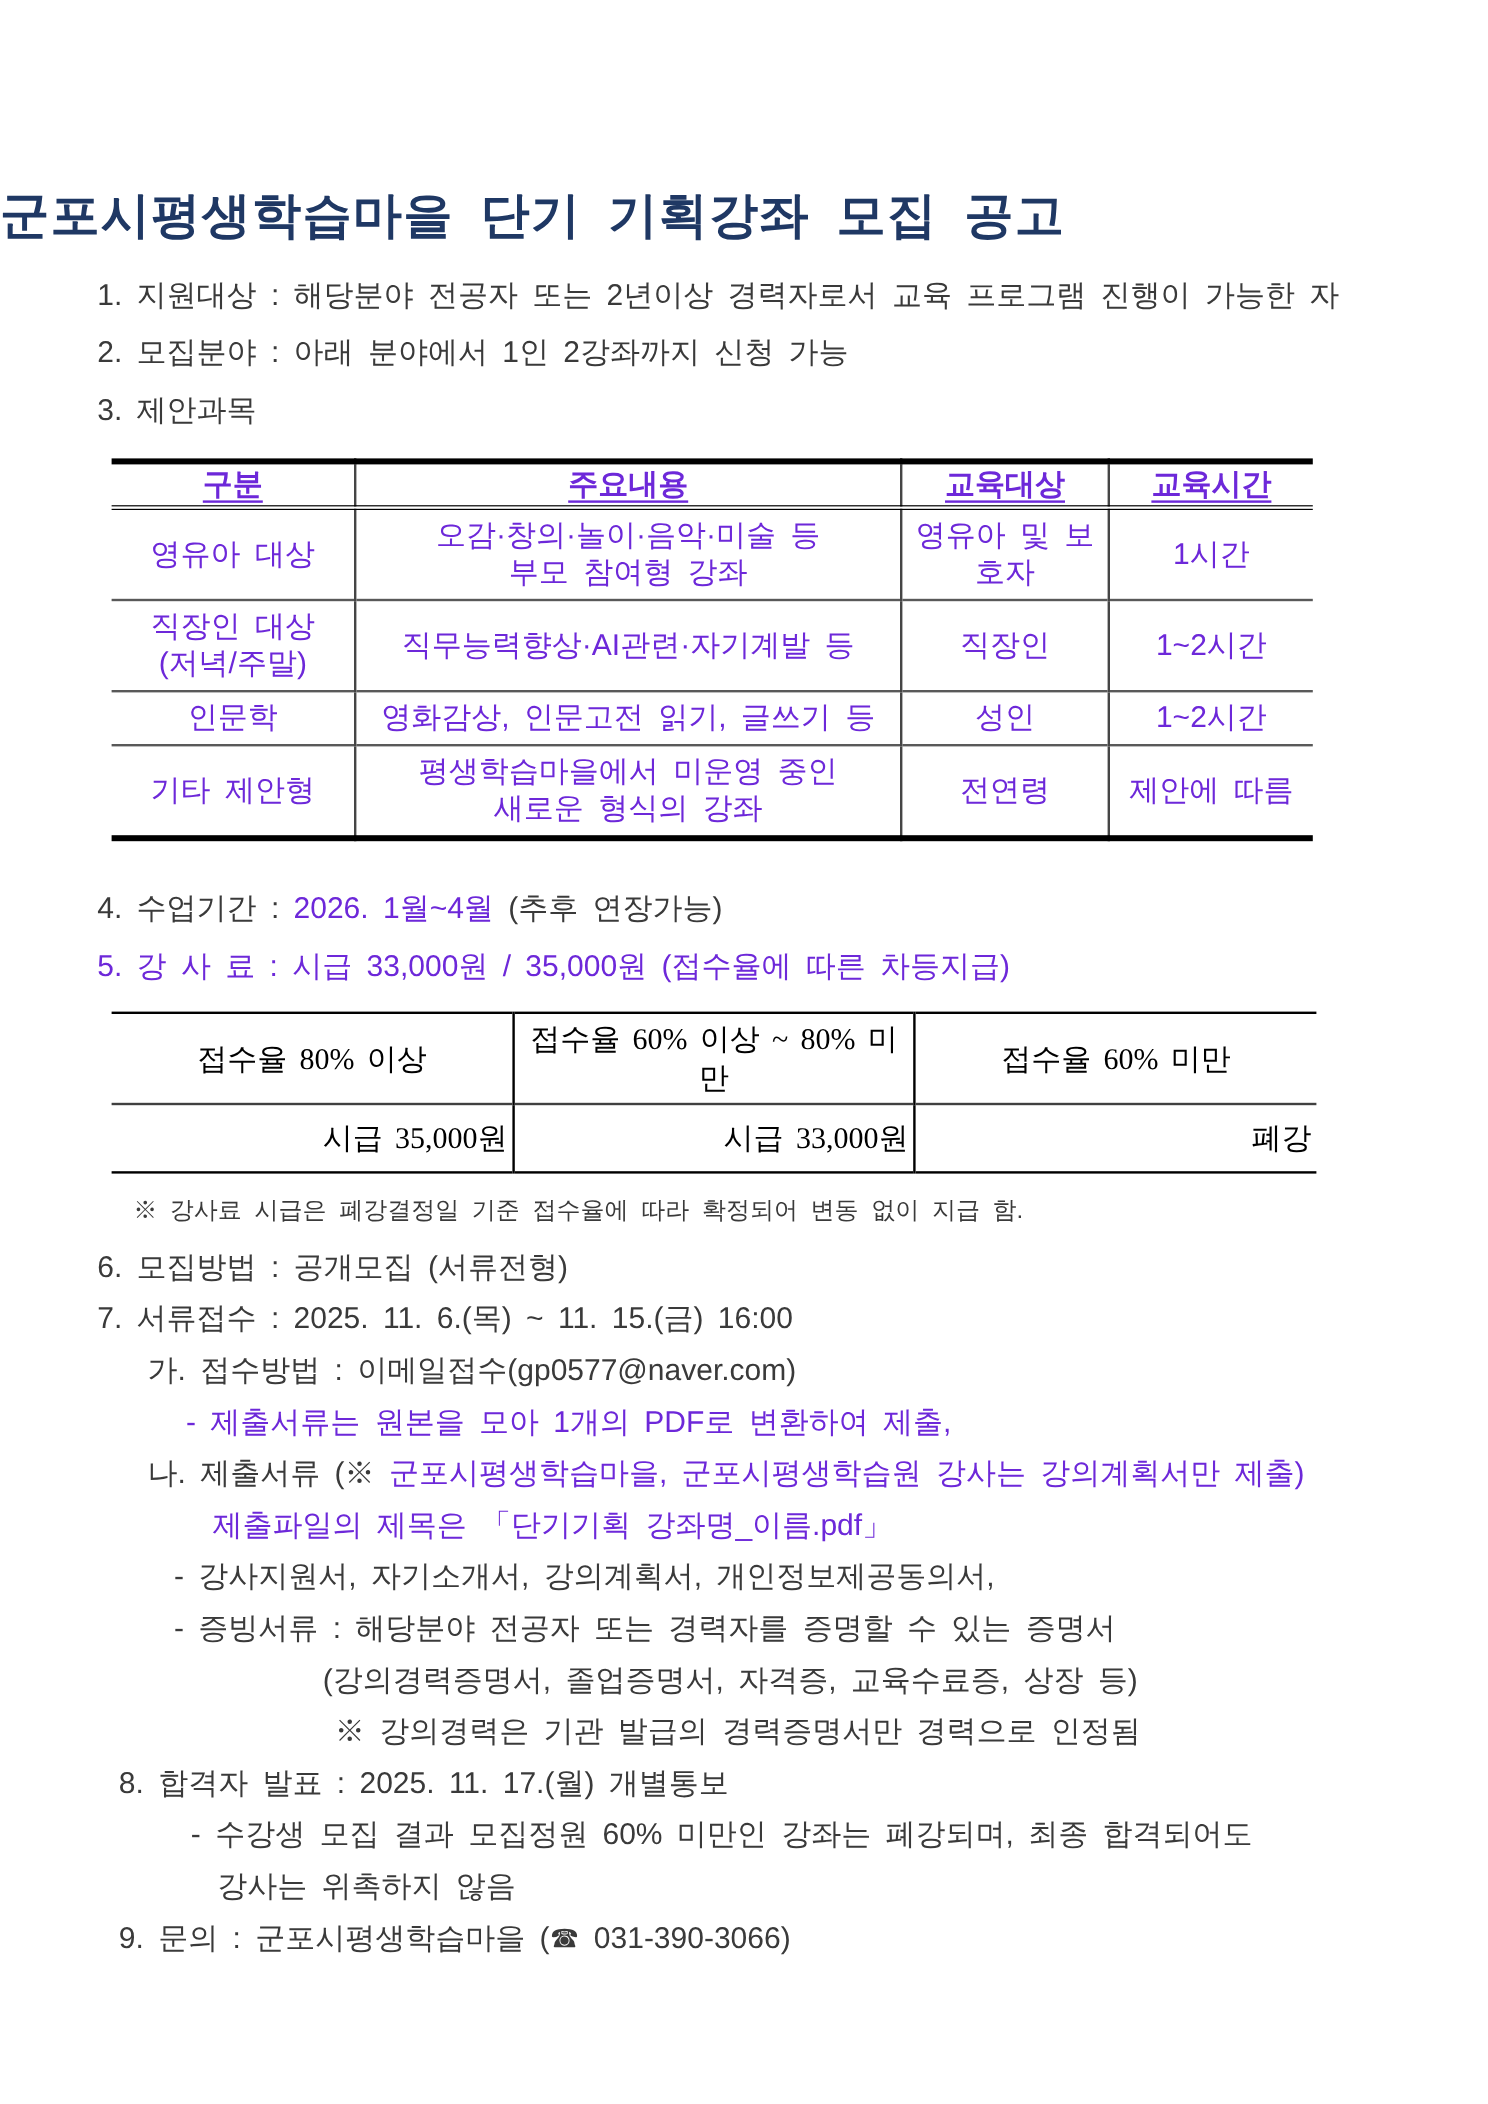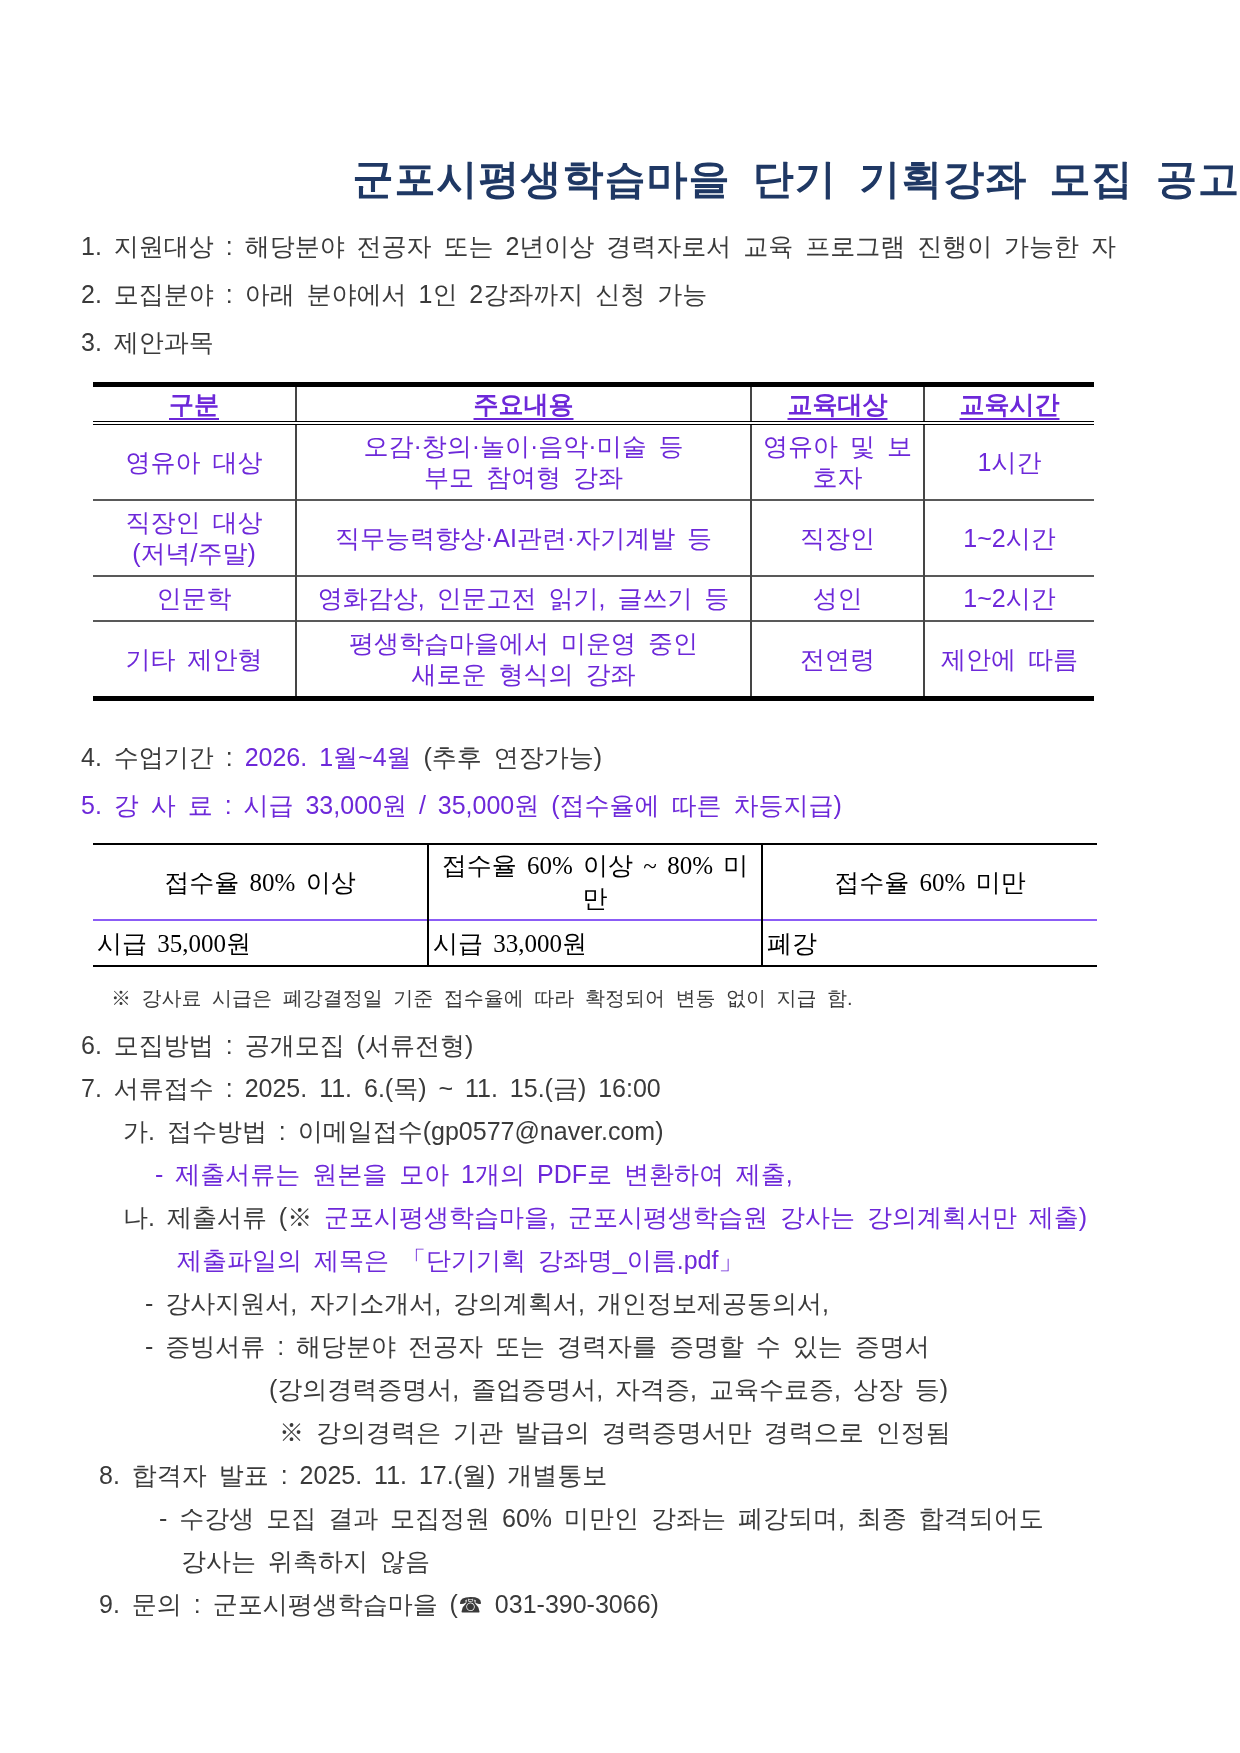--- a/index.html
+++ b/index.html
@@ -8,21 +8,21 @@
     position: relative;
     width: 1240px;
     height: 1753px;
     background: #ffffff;
     overflow: hidden;
     font-family: "Liberation Sans", sans-serif;
     color: #3a3a3a;
   }
   .title {
     margin: 150px 0 0 0;
-    text-align: right;
+    text-align: left;
     font-size: 41px;
     line-height: 58px;
     font-weight: 700;
     color: #1f3864;
     letter-spacing: 1px;
     word-spacing: 10px;
     white-space: nowrap;
   }
   .content { padding-left: 81px; padding-right: 40px; }
 
@@ -83,24 +83,24 @@
     color: #000000;
     word-spacing: 4px;
   }
   .pay-table th {
     font-weight: 400;
     height: 48px;
     text-align: center;
     vertical-align: middle;
     padding: 4px;
   }
-  .pay-table thead tr { border-bottom: 2px solid #8b5cf6; margin-top: 11px; }
+  .pay-table thead tr { border-bottom: 2px solid #404040; margin-top: 11px; }
   .pay-table td {
-    height: 46px;
-    text-align: left;
+    height: 57px;
+    text-align: right;
     vertical-align: middle;
     padding: 4px;
   }
   .pay-table th + th, .pay-table td + td { border-left: 2px solid #000000; }
 
   .pay-note { margin-top: 10px; padding-left: 30px; font-size: 20px; line-height: 43px; }
 
   
   .ind-sub   { padding-left: 42px; }   
   .ind-dash1 { padding-left: 74px; }   

